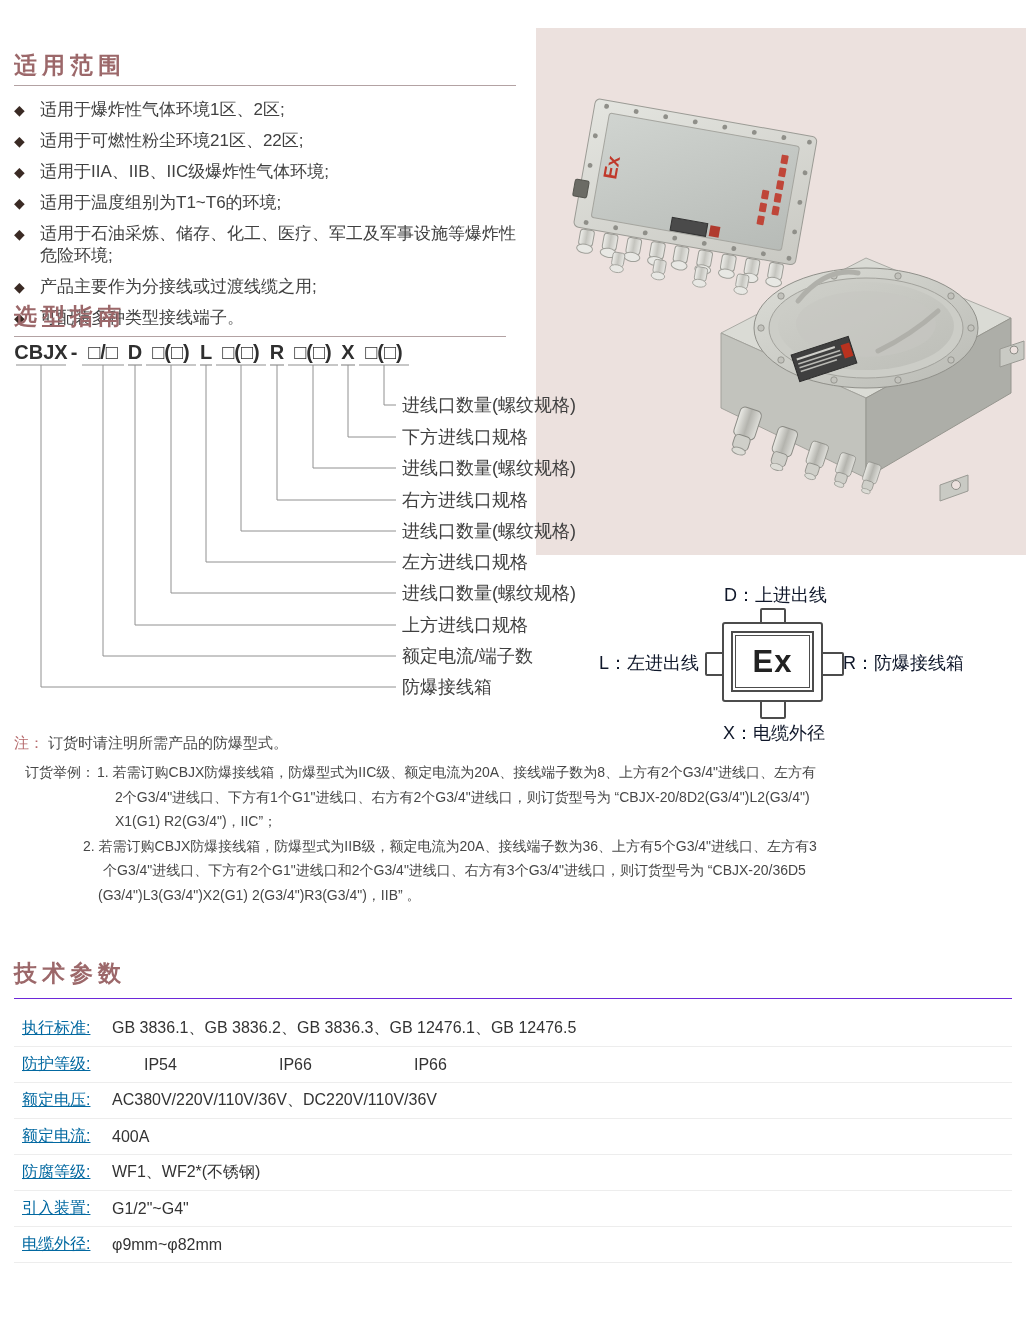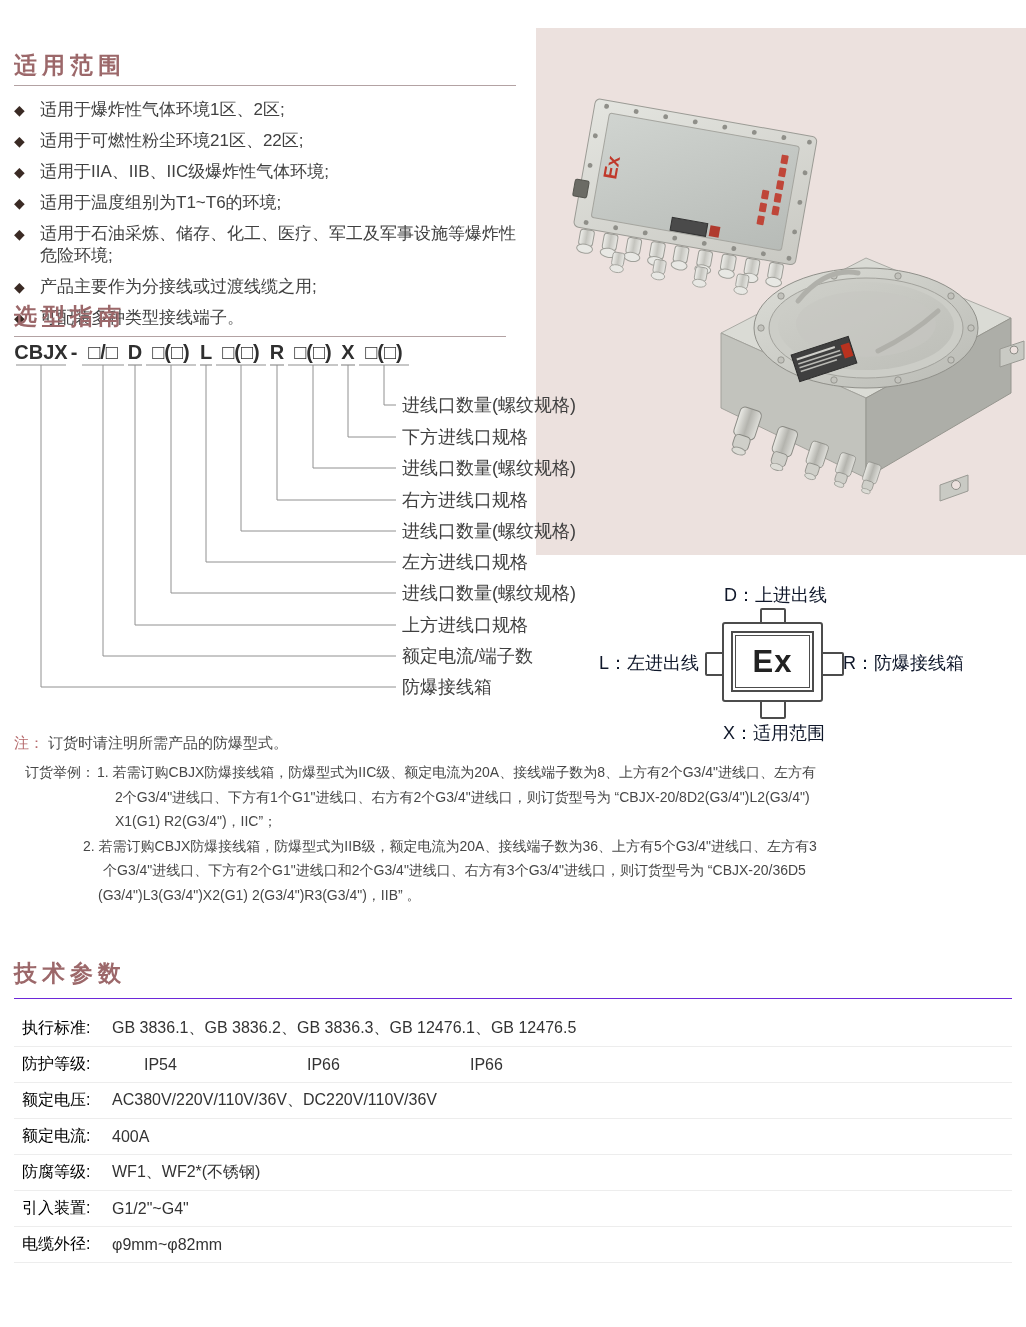--- a/index.html
+++ b/index.html
@@ -49,23 +49,23 @@
   .ord-label{margin-right:2px;}
   .ml-a{margin-left:90px;}
   .ml-b{margin-left:58px;}
   .ml-c{margin-left:78px;}
   .ml-d{margin-left:73px;}
   
   .tech{position:absolute;left:14px;top:958px;width:998px;}
   .tech .sec-title{padding-bottom:10px;border-bottom:1px solid #6d28d9;}
   .t-rows{margin-top:12px;}
   .t-row{display:flex;align-items:center;height:35px;border-bottom:1px solid #ededed;padding-left:8px;font-size:16px;}
-  .t-label{flex:0 0 90px;color:#000000;}
+  .t-label{flex:0 0 90px;color:#0369a1;text-decoration:underline;}
   .t-value{color:#333333;}
-  .ip{display:inline-block;width:135px;margin-left:28px;}
+  .ip{display:inline-block;width:135px;}
   .ip:first-child{margin-left:32px;}
   
   text{font-family:"Liberation Sans","DejaVu Sans",sans-serif;}
 </style>
 </head>
 <body>
 
 <div class="page">
 
   <section class="scope">
@@ -350,21 +350,21 @@
       <text x="388" y="295">上方进线口规格</text>
       <text x="388" y="326">额定电流/端子数</text>
       <text x="388" y="357">防爆接线箱</text>
     </g>
   </svg>
 
   <div class="dir">
     <div class="dir-label dir-top">D：上进出线</div>
     <div class="dir-label dir-left">L：左进出线</div>
     <div class="dir-label dir-right">R：防爆接线箱</div>
-    <div class="dir-label dir-bottom">X：适用范围</div>
+    <div class="dir-label dir-bottom">X：电缆外径</div>
     <div class="dir-tab tab-t"></div>
     <div class="dir-tab tab-b"></div>
     <div class="dir-tab tab-l"></div>
     <div class="dir-tab tab-r"></div>
     <div class="dir-box">
       <div class="dir-box-in">
         <div class="dir-box-in2">
           <span class="ex-text">Ex</span>
         </div>
       </div>

